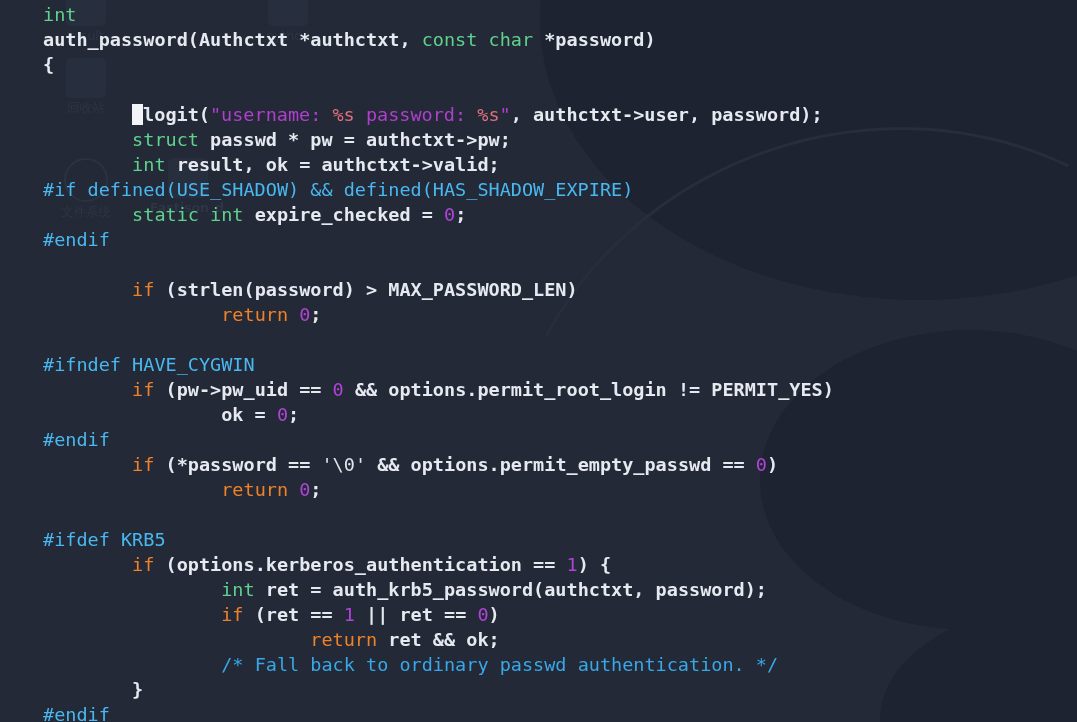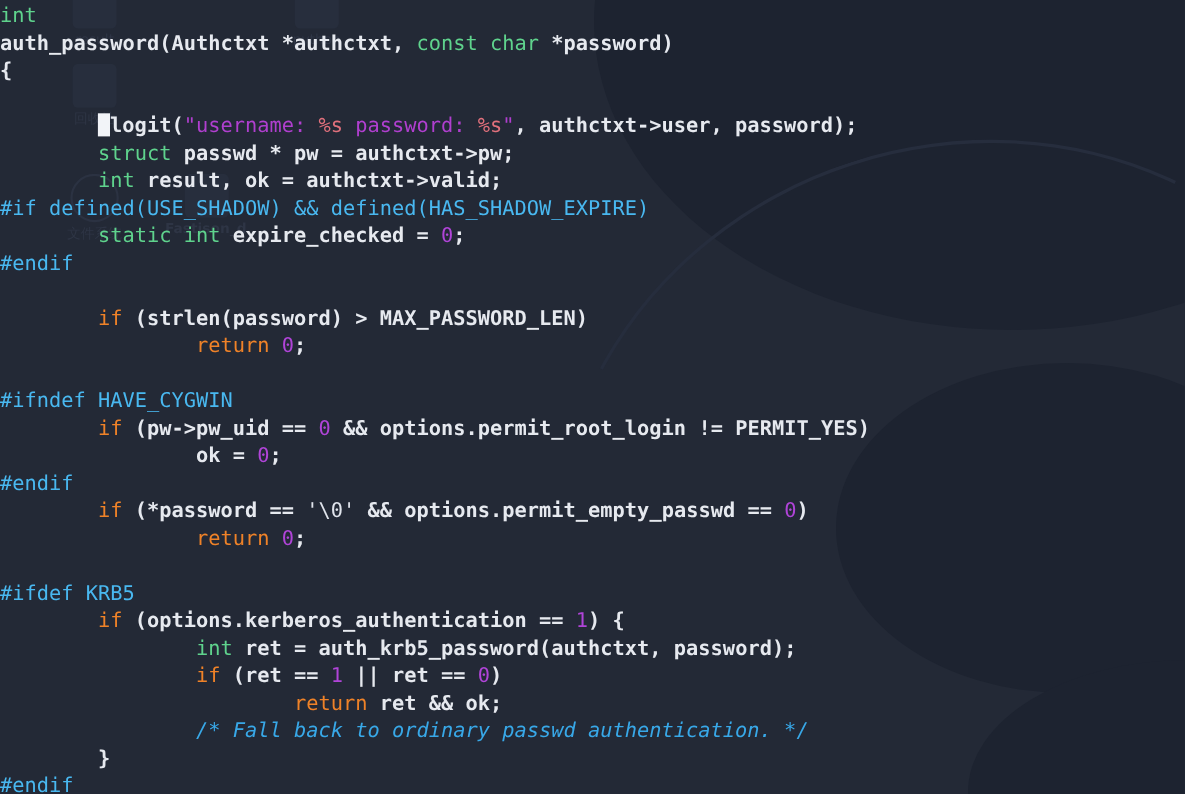--- a/index.html
+++ b/index.html
@@ -79,29 +79,30 @@
     font-size: 18.5px;
     line-height: 25px;
     letter-spacing: 0px;
     color: #e6e9ef;
     white-space: pre;
     z-index: 3;
   }
   .line {
     height: 25px;
     white-space: pre;
+    padding-left: 43px;
   }
   .pp   { color: #49b8f0; text-align: right; }   
   .kw   { color: #5fd38d; }   
   .ctl  { color: #ef8228; margin-top: 12px; }   
   .num  { color: #b044d8; }   
   .str  { color: #b03fcf; }   
   .fmt  { color: #e0707c; }   
   .chr  { color: #e0e4ec; }   
-  .cmt  { color: #38a8e8; font-style: italic; }   
+  .cmt  { color: #38a8e8; }   
   .pln  { color: #e6e9ef; font-weight: bold; }
 
   .cursor {
     display: inline-block;
     width: 11px;
     height: 21px;
     vertical-align: -4px;
     background: #f2f4f8;
   }
 </style>

